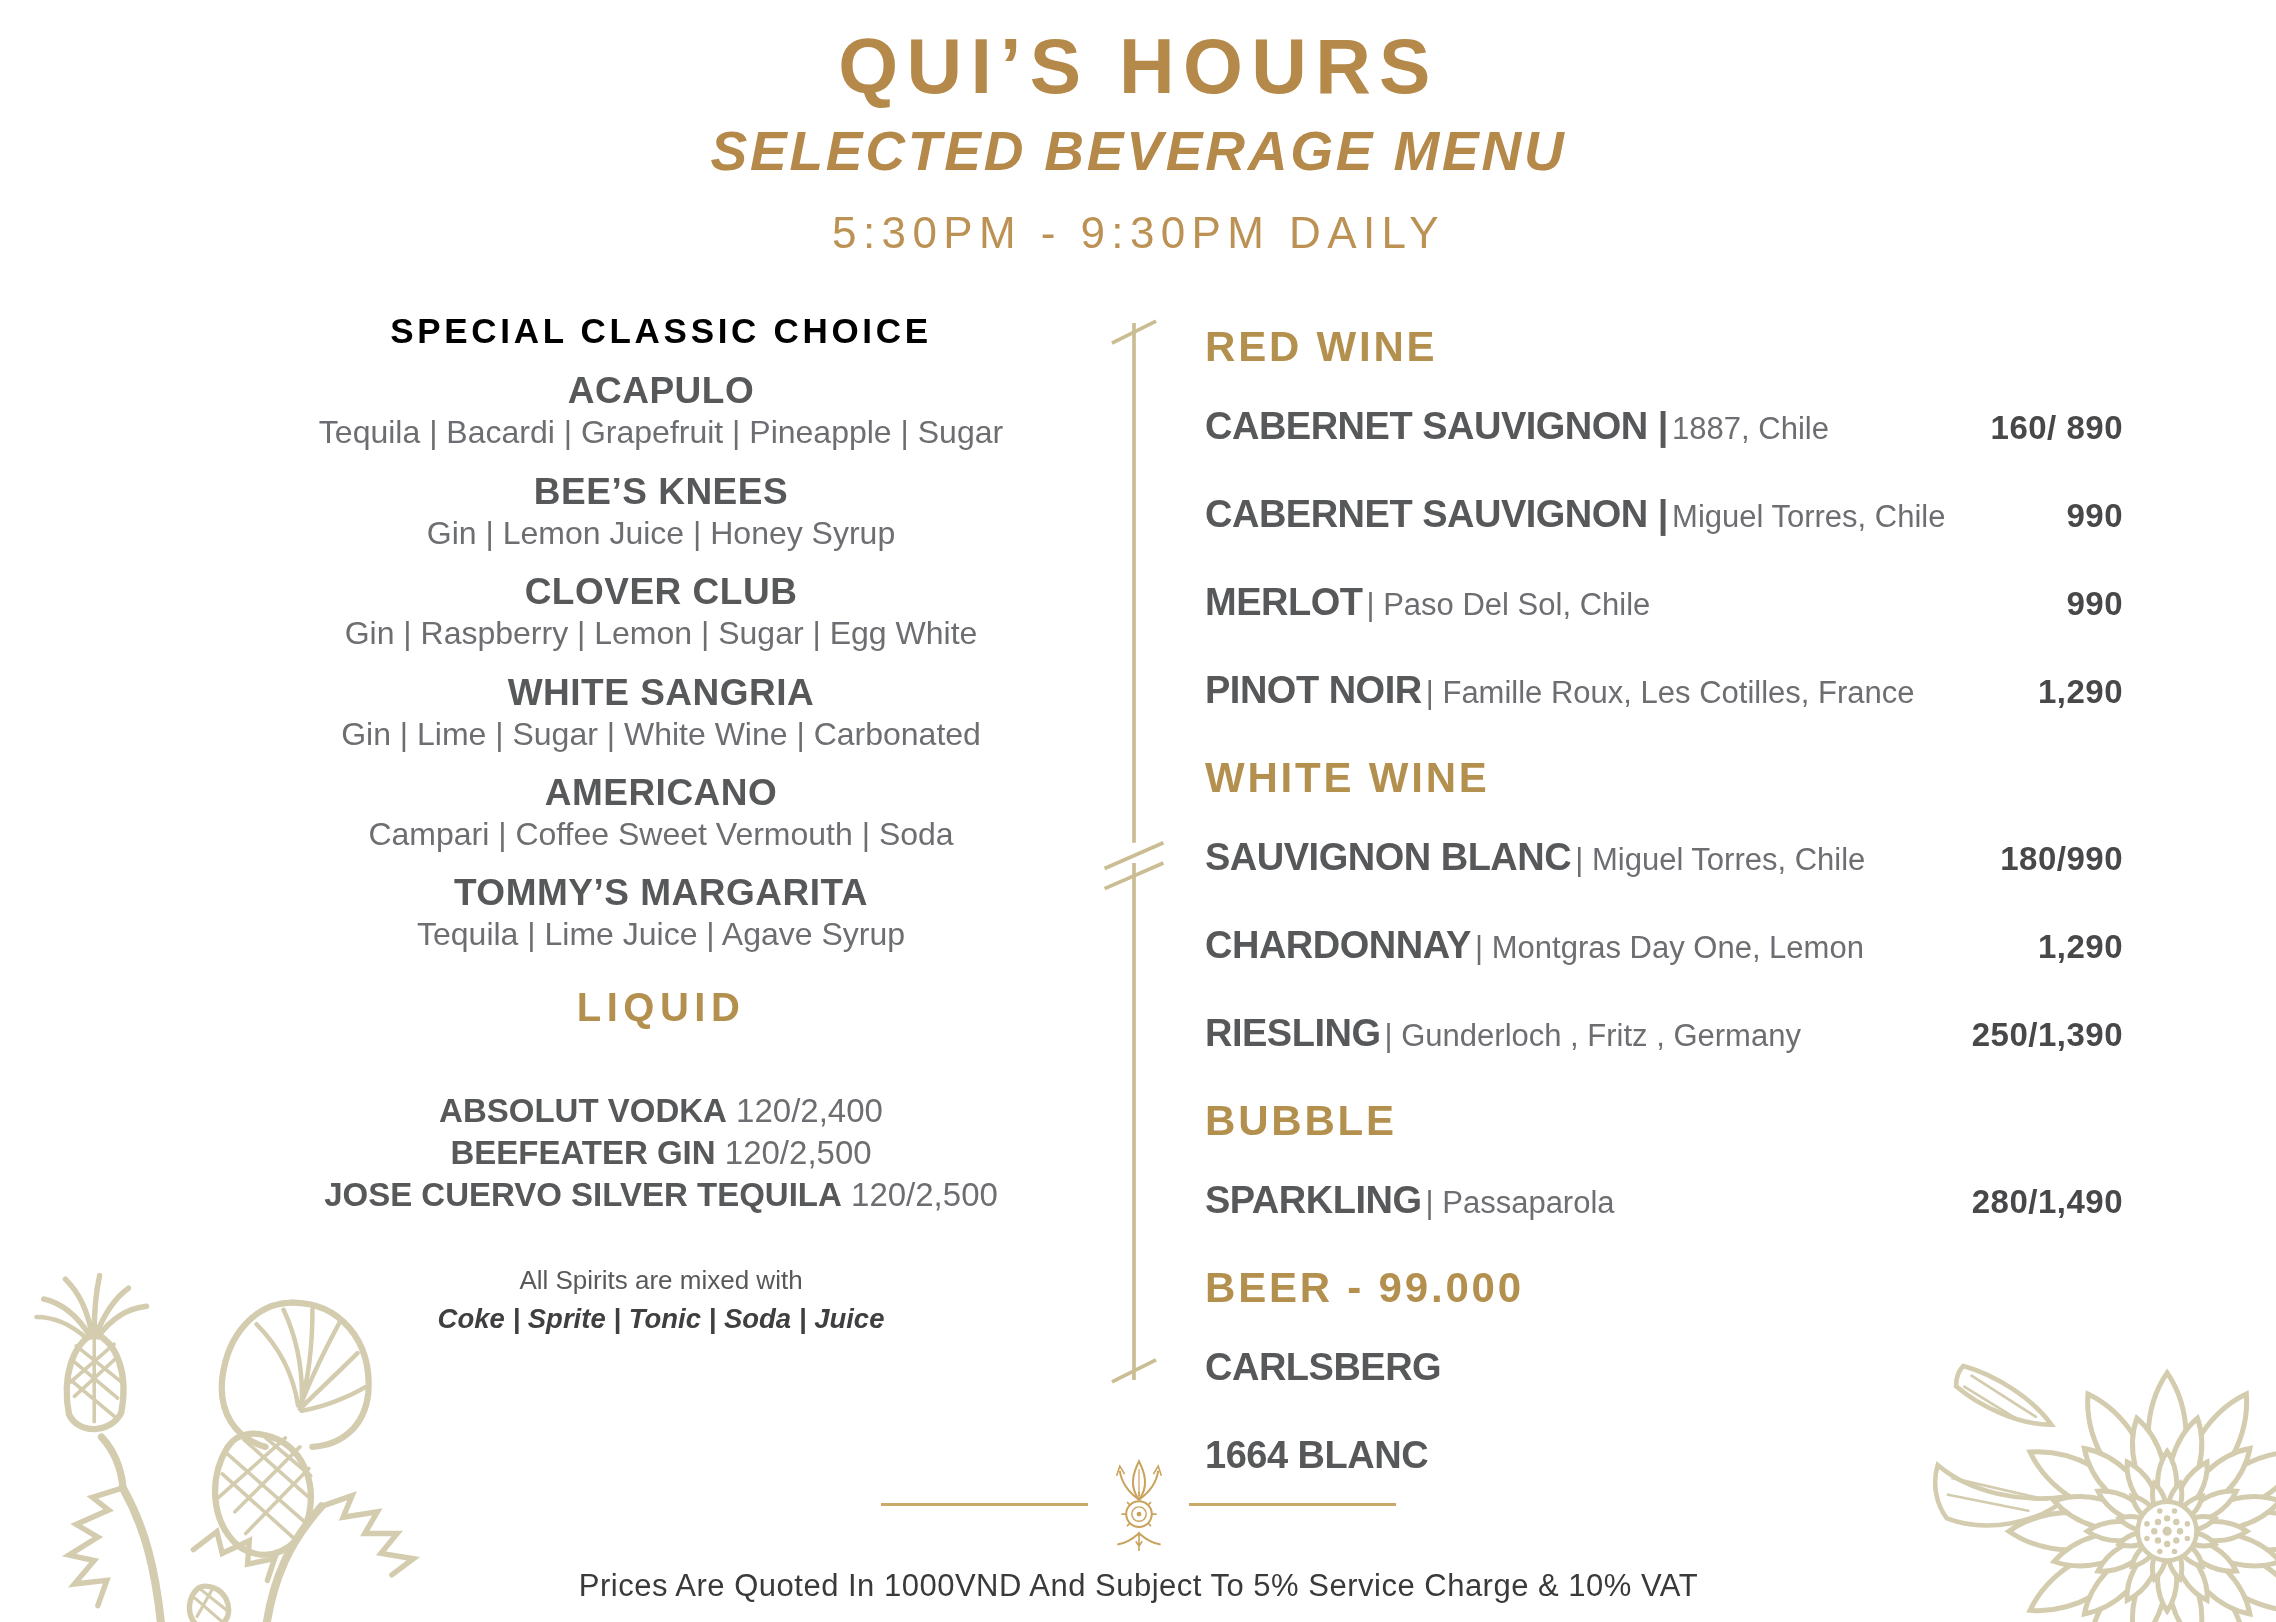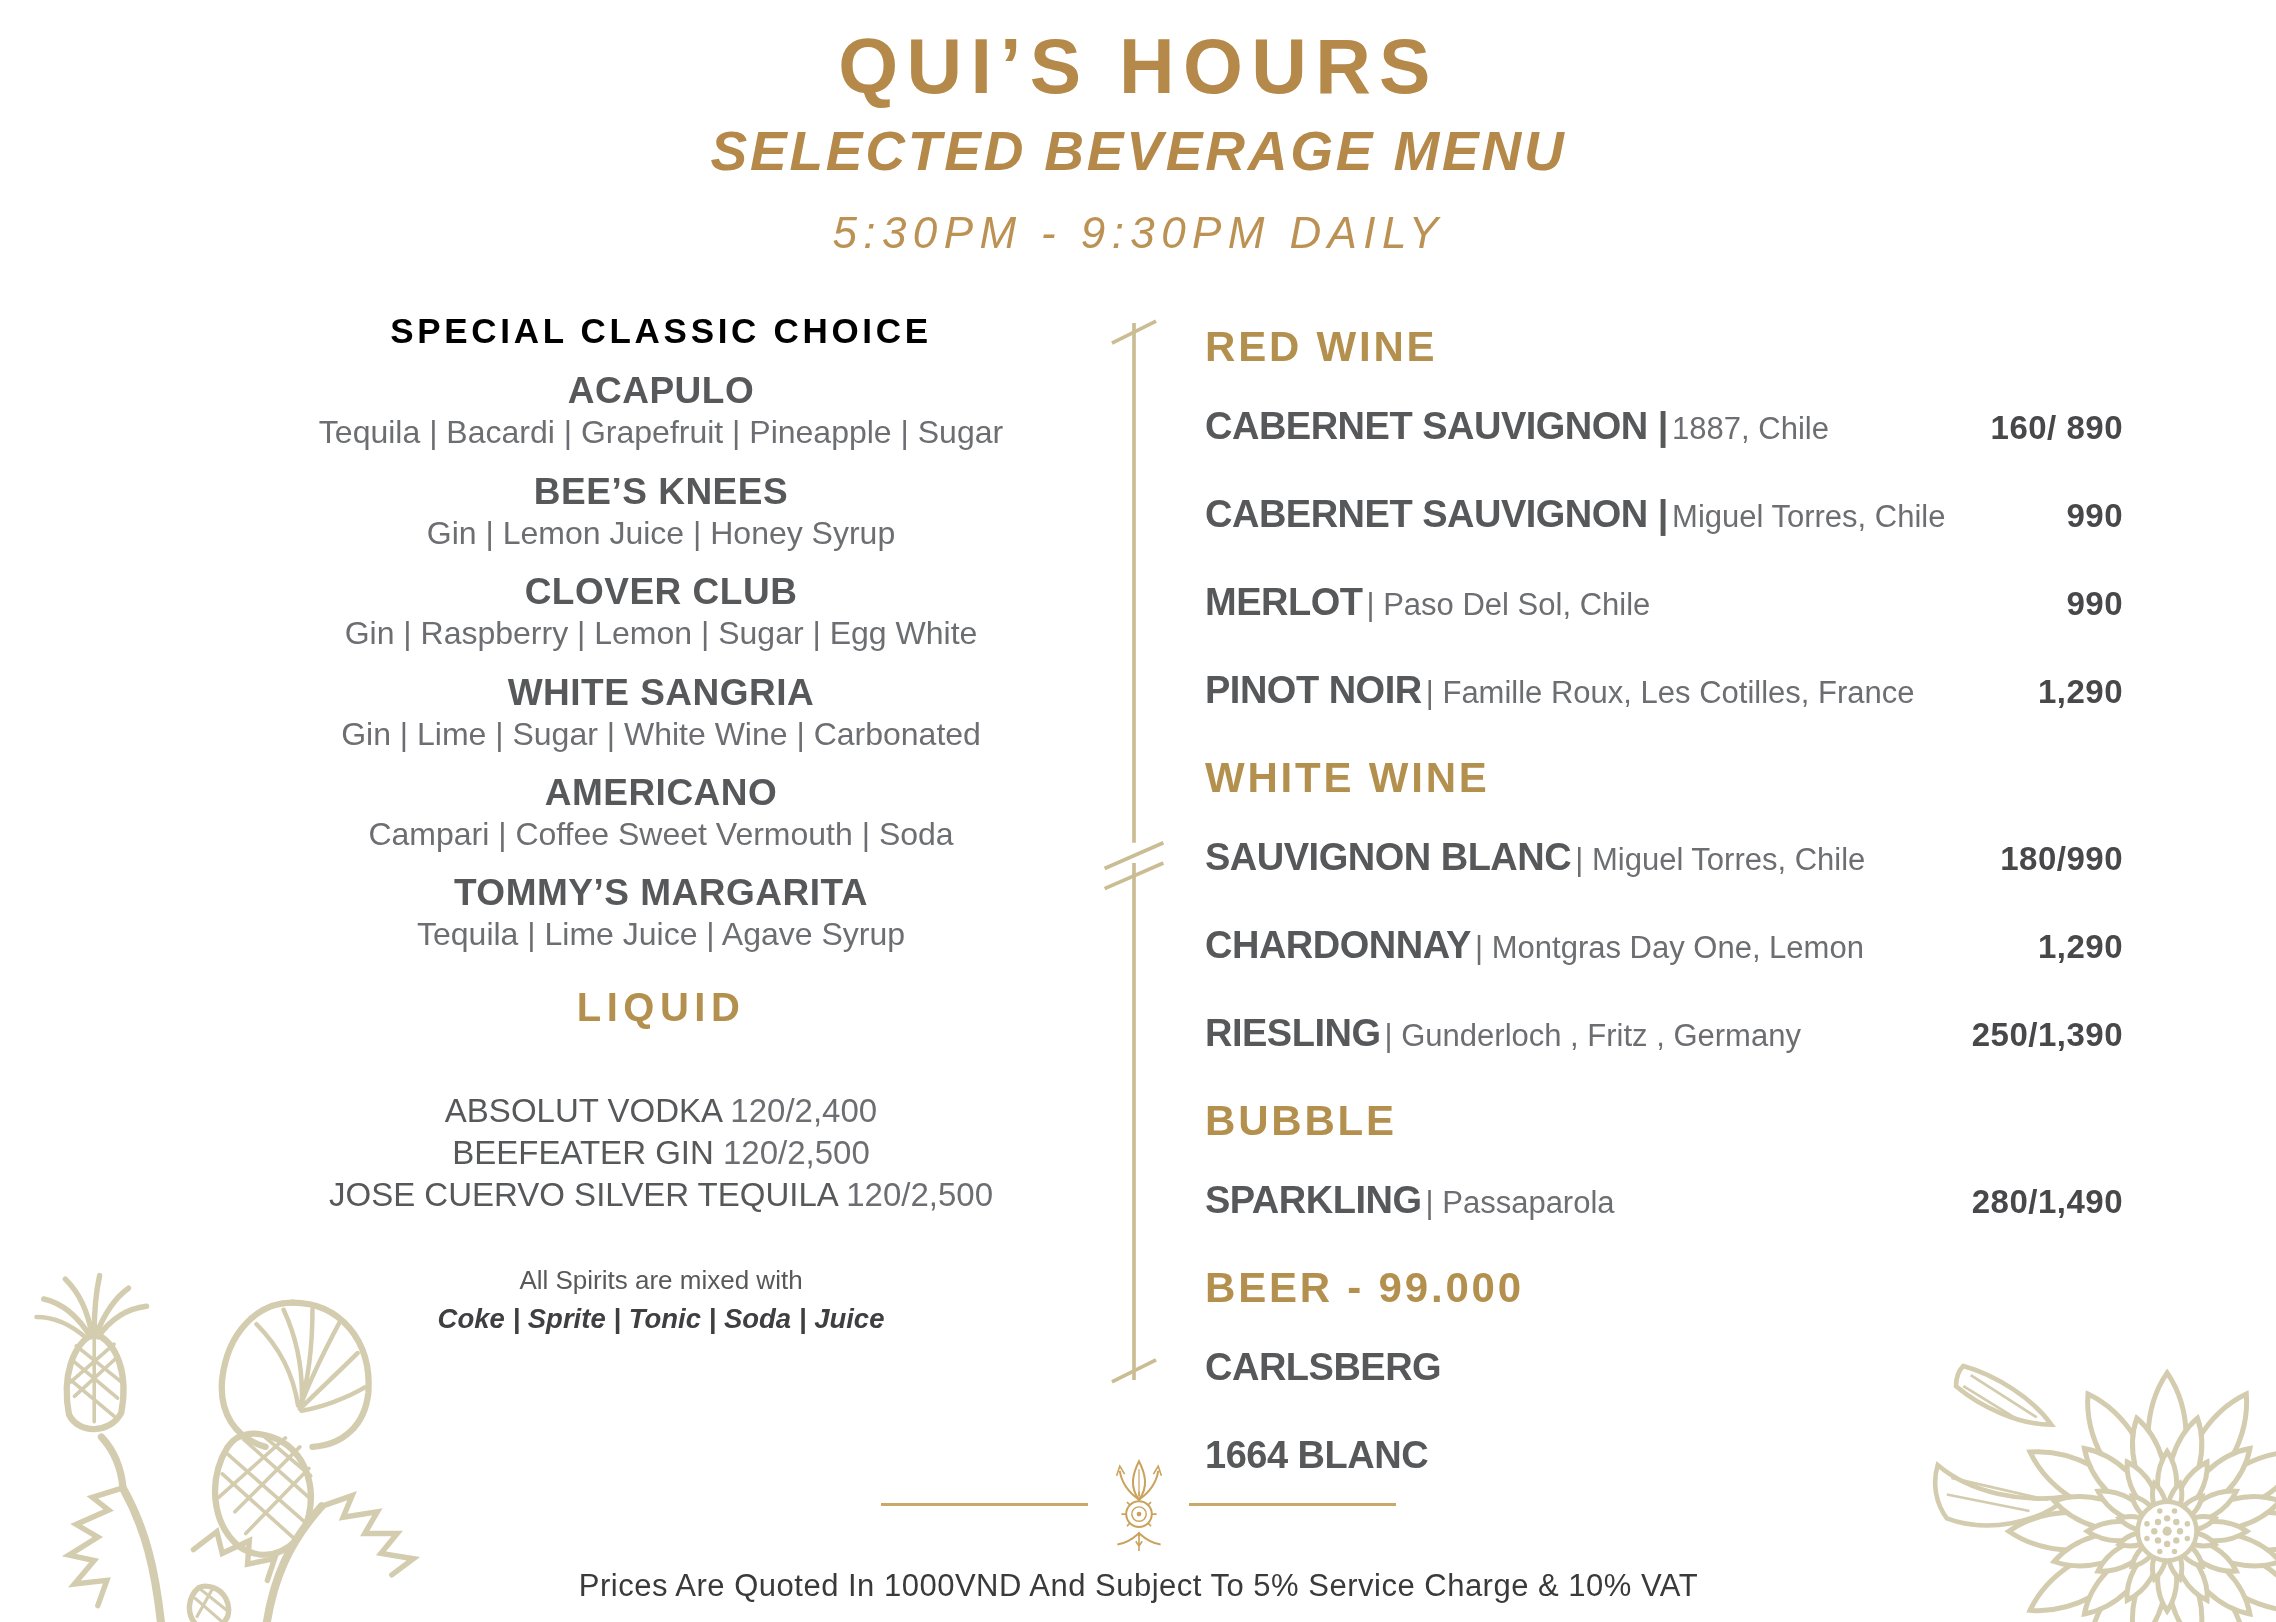--- a/index.html
+++ b/index.html
@@ -9,34 +9,34 @@
     background:#ffffff;
     position:relative;
     overflow:hidden;
     font-family:"Liberation Sans", sans-serif;
   }
 
   
   .header { position:absolute; top:22px; left:0; width:100%; text-align:center; }
   .title    { font-size:77px; font-weight:800; letter-spacing:8.3px; color:#b5894a; line-height:89px; }
   .subtitle { font-size:55px; font-weight:700; font-style:italic; letter-spacing:2.8px; color:#b5894a; line-height:63px; margin-top:9.2px; }
-  .hours    { font-size:44px; font-weight:400; font-style:italic; letter-spacing:6.4px; color:#bc9254; line-height:51px; margin-top:24px; }
+  .hours    { font-size:44px; font-weight:400; letter-spacing:6.4px; color:#bc9254; line-height:51px; margin-top:24px; }
 
   
   .col-left { position:absolute; left:202px; top:310px; width:918px; text-align:center; }
   .sec-heading { font-size:35px; font-weight:600; color:#000000; letter-spacing:3.7px; line-height:42px; }
   .sec-price   { font-size:35px; font-weight:600; color:#b3904e; letter-spacing:2.8px; line-height:42px; }
   .cocktails { margin-top:18.4px; }
   .cocktail  { margin-bottom:18.4px; }
   .c-name { font-size:37px; font-weight:700; color:#57585a; letter-spacing:0.5px; line-height:42px; }
   .c-ing  { font-size:32px; font-weight:400; color:#6d6e71; line-height:40px; }
   .liquid-heading { font-size:40px; font-weight:600; color:#b3904e; letter-spacing:5.5px; line-height:42px; margin-top:32px; }
   .spirits { margin-top:62px; }
   .spirit-line { font-size:33px; line-height:42px; }
-  .s-name  { font-weight:400; color:#57585a; }
+  .s-name  { font-weight:700; color:#57585a; }
   .s-price { font-weight:400; color:#6d6e71; }
   .note { margin-top:49px; }
   .note-intro  { font-size:26px; color:#58595b; line-height:31px; }
   .note-mixers { font-size:27.5px; font-weight:700; font-style:italic; color:#3f3f41; line-height:37px; margin-top:3.7px; }
 
   
   .col-right { position:absolute; left:1205px; top:310px; width:918px; }
   .wine-heading { font-size:42px; font-weight:600; color:#b3904e; letter-spacing:2.8px; line-height:42px; margin:33px 0 37px 0; }
   .wine-heading.first { margin-top:16px; }
   .wine-row { display:flex; justify-content:space-between; align-items:baseline; margin-bottom:38px; line-height:42px; }

